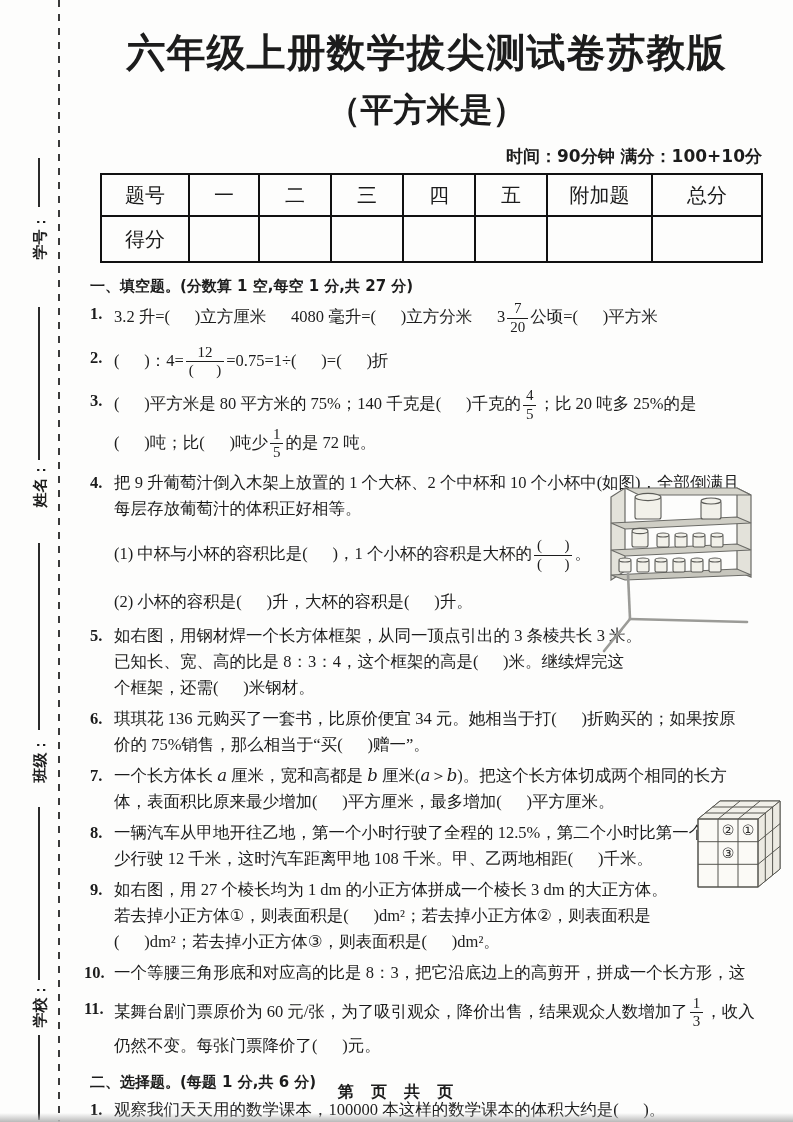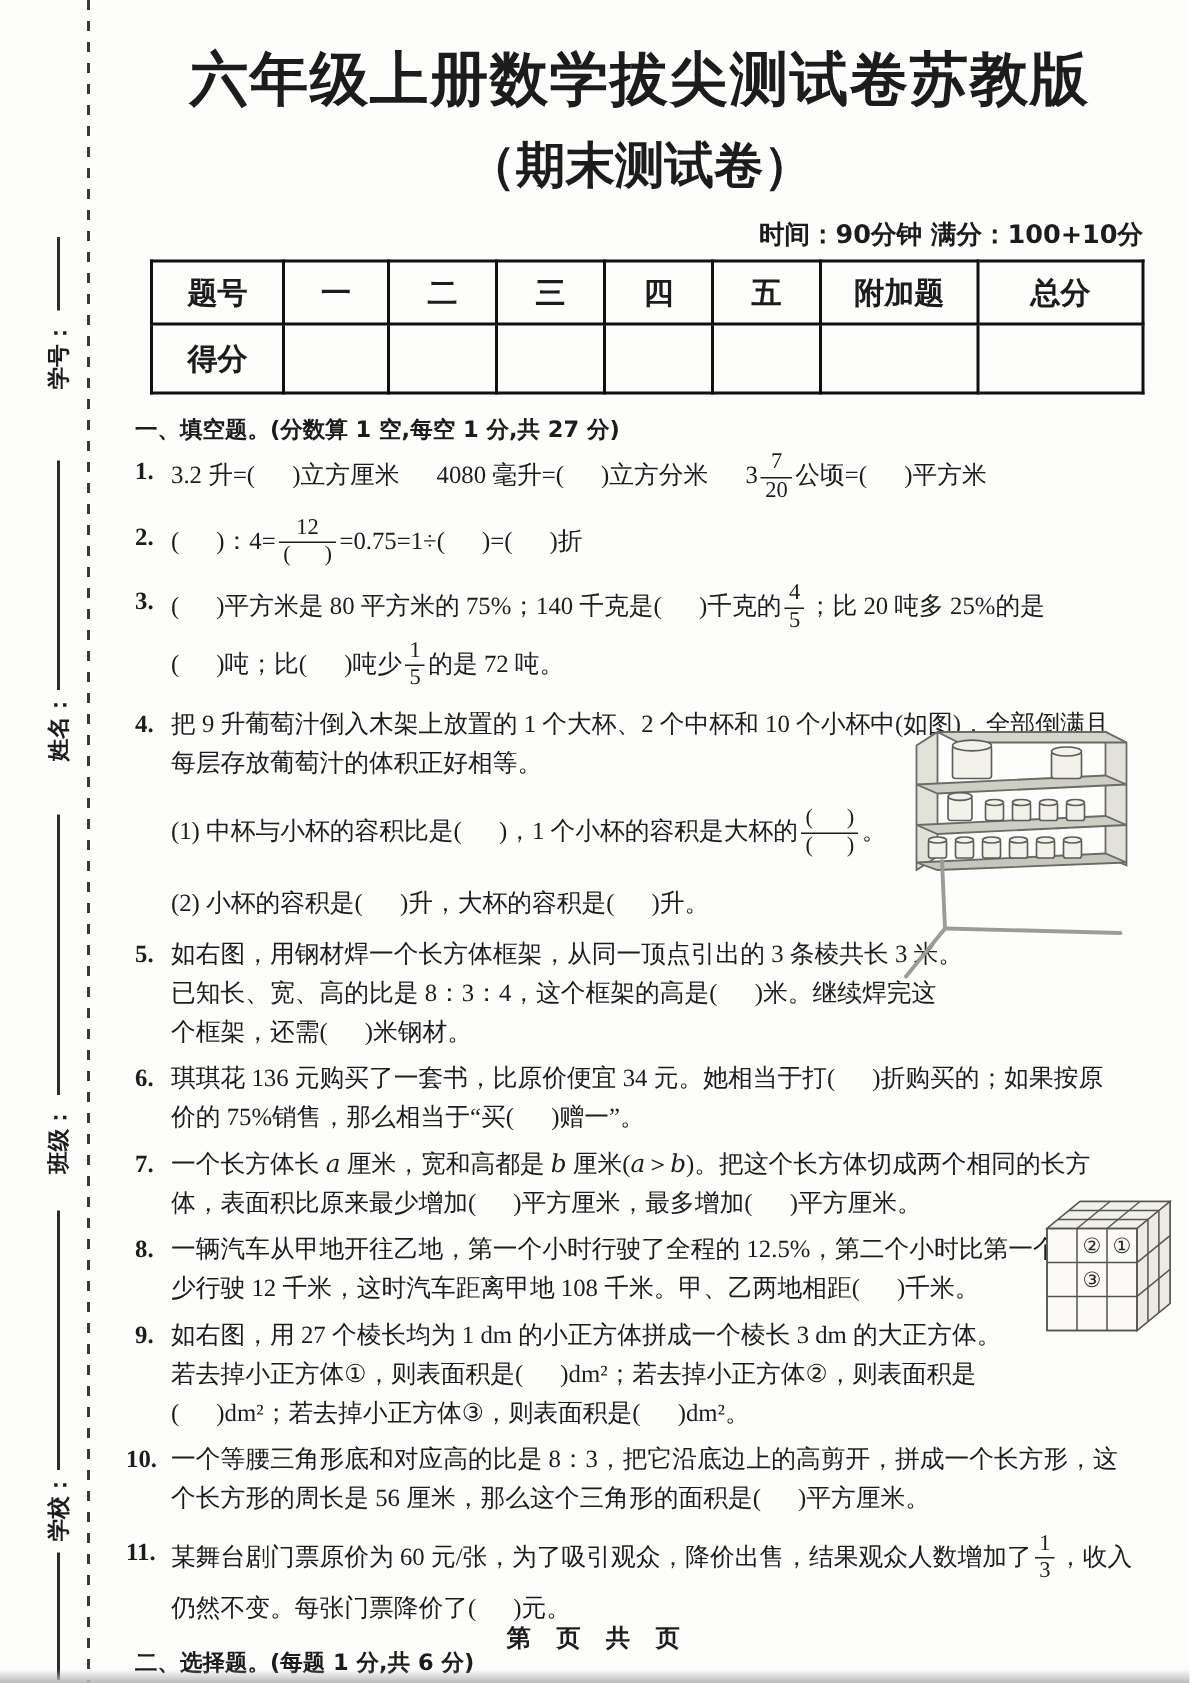--- a/index.html
+++ b/index.html
@@ -20,21 +20,21 @@
     transform:rotate(-90deg);transform-origin:center;white-space:nowrap;
   }
   .side-line{position:absolute;left:38px;width:2px;background:#2b2b2b;}
   
   .content{position:absolute;left:88px;top:0;width:677px;}
   .title{font-size:39px;font-weight:bold;text-align:center;margin-top:26px;letter-spacing:1px;font-family:"DejaVu Sans",sans-serif;}
   .subtitle{font-size:33px;font-weight:bold;text-align:center;margin-top:8px;font-family:"DejaVu Sans",sans-serif;}
   .meta{font-size:17px;font-weight:bold;text-align:right;margin:12px 3px 5px 0;font-family:"DejaVu Sans",sans-serif;}
   
   table.score{border-collapse:collapse;margin-left:12px;width:663px;table-layout:fixed;}
-  table.score td{border:2px solid #111;text-align:center;font-size:20px;font-weight:bold;
+  table.score td{border:2px solid #111;text-align:center;font-size:20px;font-weight:normal;
     height:38px;font-family:"DejaVu Sans",sans-serif;}
   table.score tr.score-row td{height:42px;}
   
   .sec-heading{font-size:15px;font-weight:bold;margin:14px 0 4px 2px;white-space:pre-wrap;font-family:"DejaVu Sans",sans-serif;}
   .q{position:relative;padding-left:26px;font-size:16.5px;line-height:26px;margin-top:5px;}
   .q .qno{position:absolute;left:2px;top:0;font-weight:bold;line-height:26px;}
   .qline{white-space:pre-wrap;}
   .frac{display:inline-block;vertical-align:middle;text-align:center;line-height:1.05;font-size:15px;margin:0 2px;}
   .frac .num{display:block;border-bottom:1.2px solid #1c1c1c;padding:0 3px 1px;}
   .frac .den{display:block;padding:1px 3px 0;}
@@ -62,21 +62,21 @@
   <div class="side-line" style="top:543px;height:187px;"></div>
   <div class="side-line" style="top:807px;height:173px;"></div>
   <div class="side-line" style="top:1035px;height:85px;"></div>
   <div class="side-label" style="left:-2px;top:222px;">学号：</div>
   <div class="side-label" style="left:-2px;top:470px;">姓名：</div>
   <div class="side-label" style="left:-2px;top:745px;">班级：</div>
   <div class="side-label" style="left:-2px;top:990px;">学校：</div>
 
   <div class="content">
     <div class="title">六年级上册数学拔尖测试卷苏教版</div>
-    <div class="subtitle">（期末测试卷）</div>
+    <div class="subtitle">（平方米是）</div>
     <div class="meta">时间：90分钟  满分：100+10分</div>
 
     <table class="score">
       <tbody>
           <tr>
         <td style="width:84px">题号</td>
         <td style="width:66px">一</td>
         <td style="width:68px">二</td>
         <td style="width:68px">三</td>
         <td style="width:68px">四</td>
@@ -151,21 +151,20 @@
     <div class="q">
       <span class="qno">9.</span>
       <div class="qline">如右图，用 27 个棱长均为 1 dm 的小正方体拼成一个棱长 3 dm 的大正方体。</div>
       <div class="qline">若去掉小正方体①，则表面积是(      )dm²；若去掉小正方体②，则表面积是</div>
       <div class="qline">(      )dm²；若去掉小正方体③，则表面积是(      )dm²。</div>
     </div>
 
     <div class="q">
       <span class="qno" style="left:-4px">10.</span>
       <div class="qline">一个等腰三角形底和对应高的比是 8：3，把它沿底边上的高剪开，拼成一个长方形，这</div>
-      <div class="qline">个长方形的周长是 56 厘米，那么这个三角形的面积是(      )平方厘米。</div>
     </div>
 
     <div class="q" style="margin-top:10px">
       <span class="qno" style="left:-4px">11.</span>
       <div class="qline"><span>某舞台剧门票原价为 60 元/张，为了吸引观众，降价出售，结果观众人数增加了</span><span class="frac"><span class="num">1</span><span class="den">3</span></span><span>，收入</span></div>
       <div class="qline" style="margin-top:3px">仍然不变。每张门票降价了(      )元。</div>
     </div>
 
     <div class="sec-heading">二、选择题。(每题 1 分,共 6 分)</div>
 

